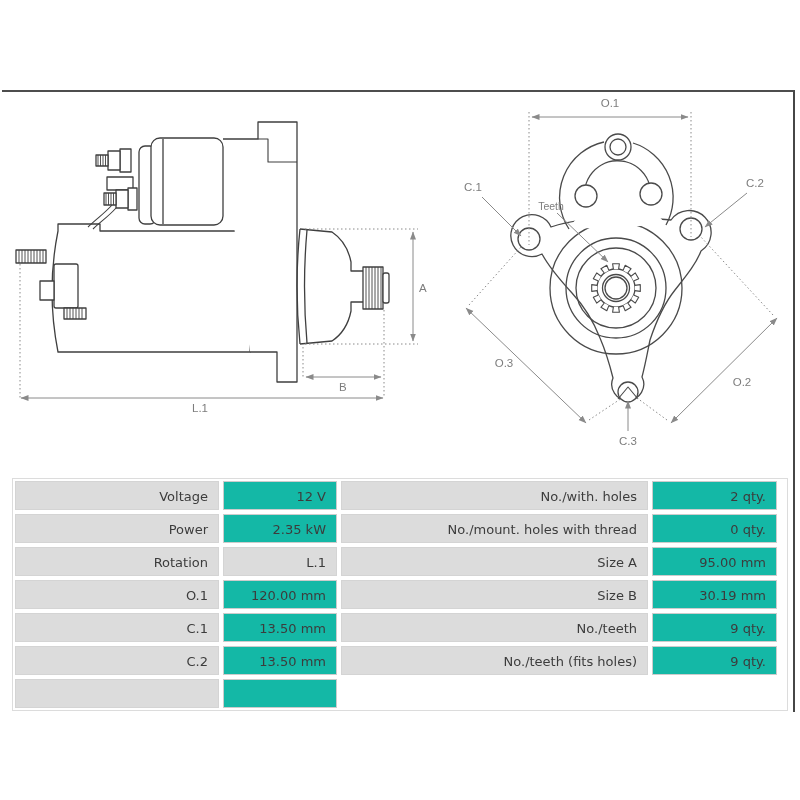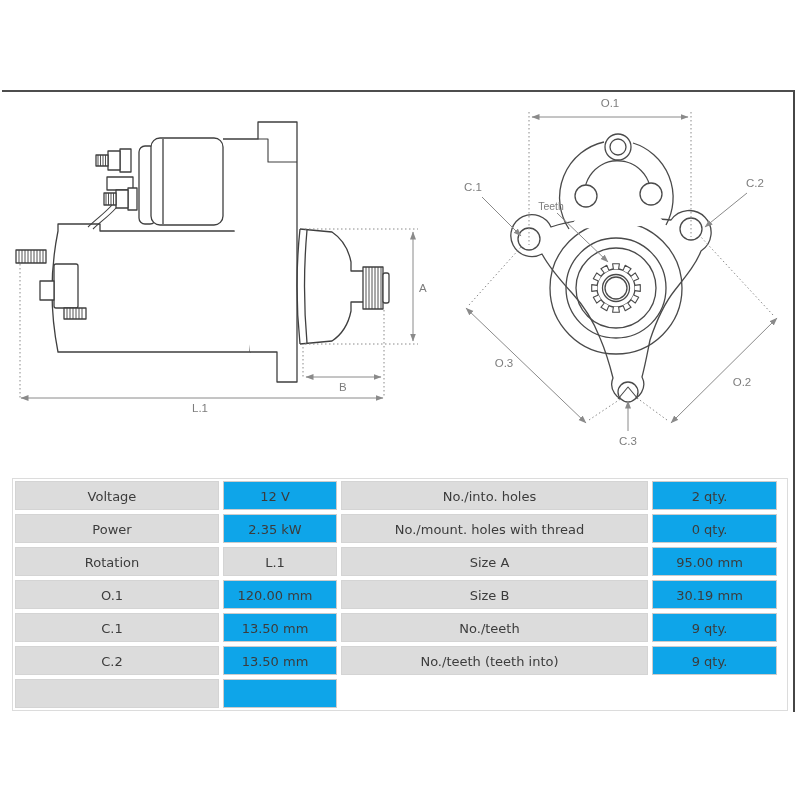--- a/index.html
+++ b/index.html
@@ -13,24 +13,24 @@
 
   .drawing-area{position:absolute;left:0;top:0;width:800px;height:470px;}
   svg text{font-family:"Liberation Sans",sans-serif;}
 
   
   .spec-table{position:absolute;left:12px;top:478px;width:770px;
               border:1px solid #dcdcdc;background:#fff;padding:2px;
               display:grid;grid-template-columns:204px 114px 307px 125px;
               gap:4px;}
   .cell{height:29px;line-height:29px;font-size:13px;color:#3c3c3c;
-        text-align:center;padding-right:10px;box-sizing:border-box;
+        text-align:right;padding-right:10px;box-sizing:border-box;
         white-space:nowrap;overflow:hidden;}
   .lbl{background:#dcdcdc;border:1px solid #d4d4d4;}
-  .val{background:#0ea5e9;border:1px solid #cccccc;}
+  .val{background:#14b8a6;border:1px solid #cccccc;}
 </style>
 </head>
 <body>
 
 <div class="frame"></div>
 
 <div class="drawing-area">
 <svg width="800" height="470" viewBox="0 0 800 470">
   <defs>
     <marker id="arE" markerWidth="9" markerHeight="7" refX="7.5" refY="3" orient="auto" markerUnits="userSpaceOnUse">
@@ -158,21 +158,21 @@
     <text x="504" y="367">O.3</text>
     <text x="742" y="386">O.2</text>
     <text x="628" y="445">C.3</text>
   </g>
 </svg>
 </div>
 
 <div class="spec-table">
   <div class="cell lbl">Voltage</div>
   <div class="cell val">12 V</div>
-  <div class="cell lbl">No./into. holes</div>
+  <div class="cell lbl">No./with. holes</div>
   <div class="cell val">2 qty.</div>
 
   <div class="cell lbl">Power</div>
   <div class="cell val">2.35 kW</div>
   <div class="cell lbl">No./mount. holes with thread</div>
   <div class="cell val">0 qty.</div>
 
   <div class="cell lbl">Rotation</div>
   <div class="cell lbl">L.1</div>
 
@@ -184,17 +184,17 @@
   <div class="cell lbl">Size B</div>
   <div class="cell val">30.19 mm</div>
   <div class="cell lbl">C.1</div>
   <div class="cell val">13.50 mm</div>
 
   <div class="cell lbl">No./teeth</div>
   <div class="cell val">9 qty.</div>
   <div class="cell lbl">C.2</div>
   <div class="cell val">13.50 mm</div>
 
-  <div class="cell lbl">No./teeth (teeth into)</div>
+  <div class="cell lbl">No./teeth (fits holes)</div>
   <div class="cell val">9 qty.</div>
   <div class="cell lbl"></div>
   <div class="cell val"></div>
 </div>
 
 </body></html>

